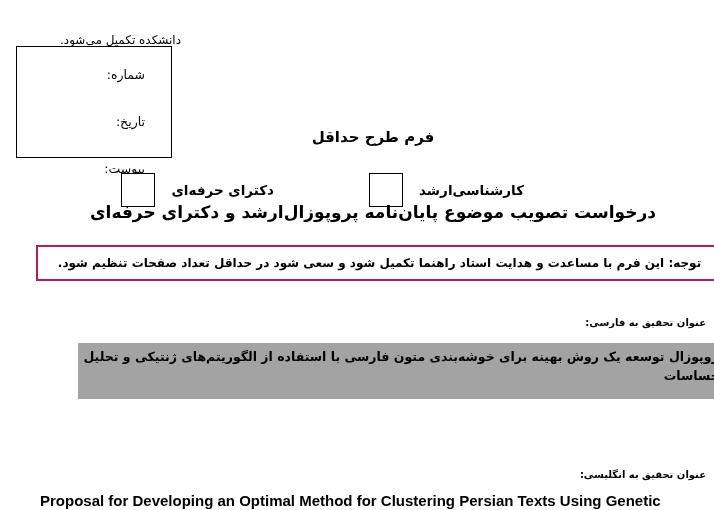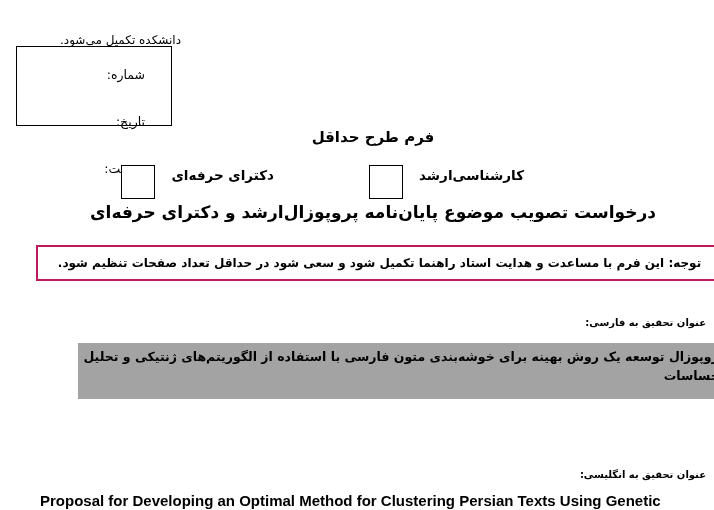--- a/index.html
+++ b/index.html
@@ -23,21 +23,21 @@
     font-size: 12px;
     white-space: nowrap;
   }
 
   
   .ref-box {
     position: absolute;
     top: 30px;
     left: 0;
     width: 156px;
-    height: 80px;
+    height: 112px;
     border: 1px solid #000;
     display: flex;
     flex-direction: column;
     justify-content: space-around;
     direction: rtl;
     padding: 4px 10px;
   }
   .ref-row { font-size: 12.5px; text-align: right; }
 
   
@@ -48,24 +48,24 @@
     width: 100%;
     text-align: center;
     font-weight: bold;
     font-size: 15px;
     direction: rtl;
   }
 
   
   .degree {
     position: absolute;
-    top: 119px;
+    top: 134px;
     direction: rtl;
     display: flex;
-    align-items: flex-end;
+    align-items: center;
     font-weight: bold;
     font-size: 13.5px;
     white-space: nowrap;
   }
   .degree.masters   { right: 174px; }
   .degree.doctorate { right: 424px; }
   .checkbox {
     width: 14px;
     height: 14px;
     border: 1px solid #000;

